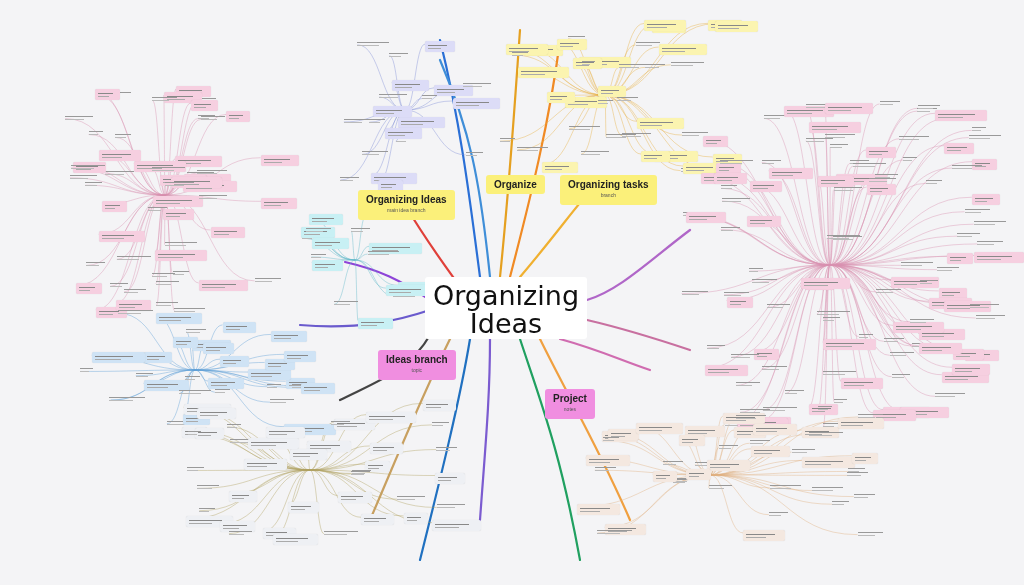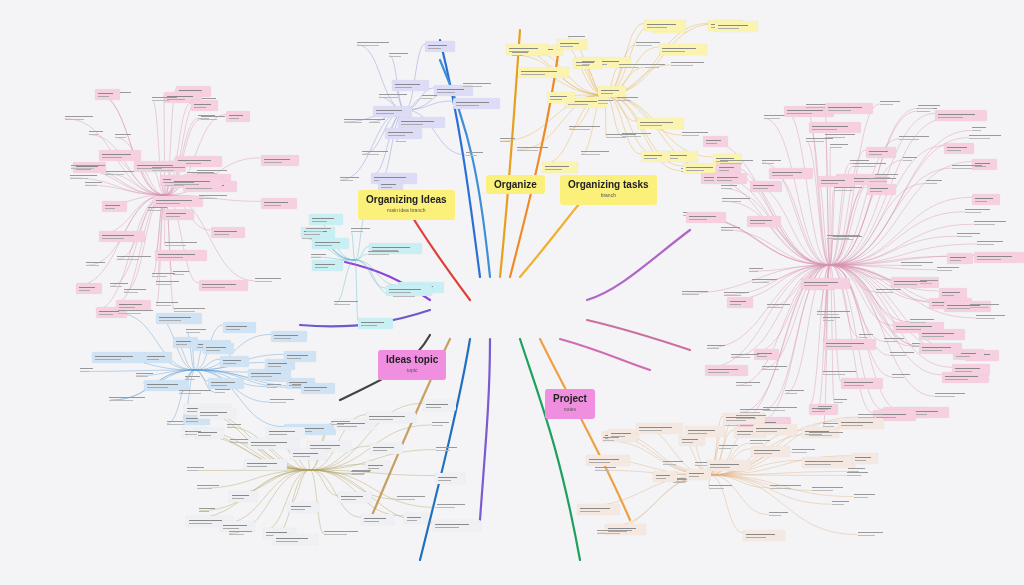--- a/index.html
+++ b/index.html
@@ -1802,21 +1802,25 @@
         <div style="font-size: 5px; font-weight: normal; color: rgb(85, 85, 85);">main idea branch</div>
       </div>
       <div class="main" style="left: 486px; top: 175px; background: rgb(251, 240, 122);">
         <div>Organize</div>
       </div>
       <div class="main" style="left: 560px; top: 175px; background: rgb(251, 240, 122);">
         <div>Organizing tasks</div>
         <div style="font-size: 5px; font-weight: normal; color: rgb(85, 85, 85);">branch</div>
       </div>
       <div class="main" style="left: 378px; top: 350px; background: rgb(240, 142, 224);">
-        <div>Ideas topic</div>
+        <div>Ideas branch</div>
         <div style="font-size: 5px; font-weight: normal; color: rgb(85, 85, 85);">topic</div>
       </div>
       <div class="main" style="left: 545px; top: 389px; background: rgb(240, 142, 224);">
         <div>Project</div>
         <div style="font-size: 5px; font-weight: normal; color: rgb(85, 85, 85);">notes</div>
       </div>
     </div>
+  <div class="center">
+    <div>Organizing</div>
+    <div>Ideas</div>
+  </div>
 </div>
 
 </body></html>

